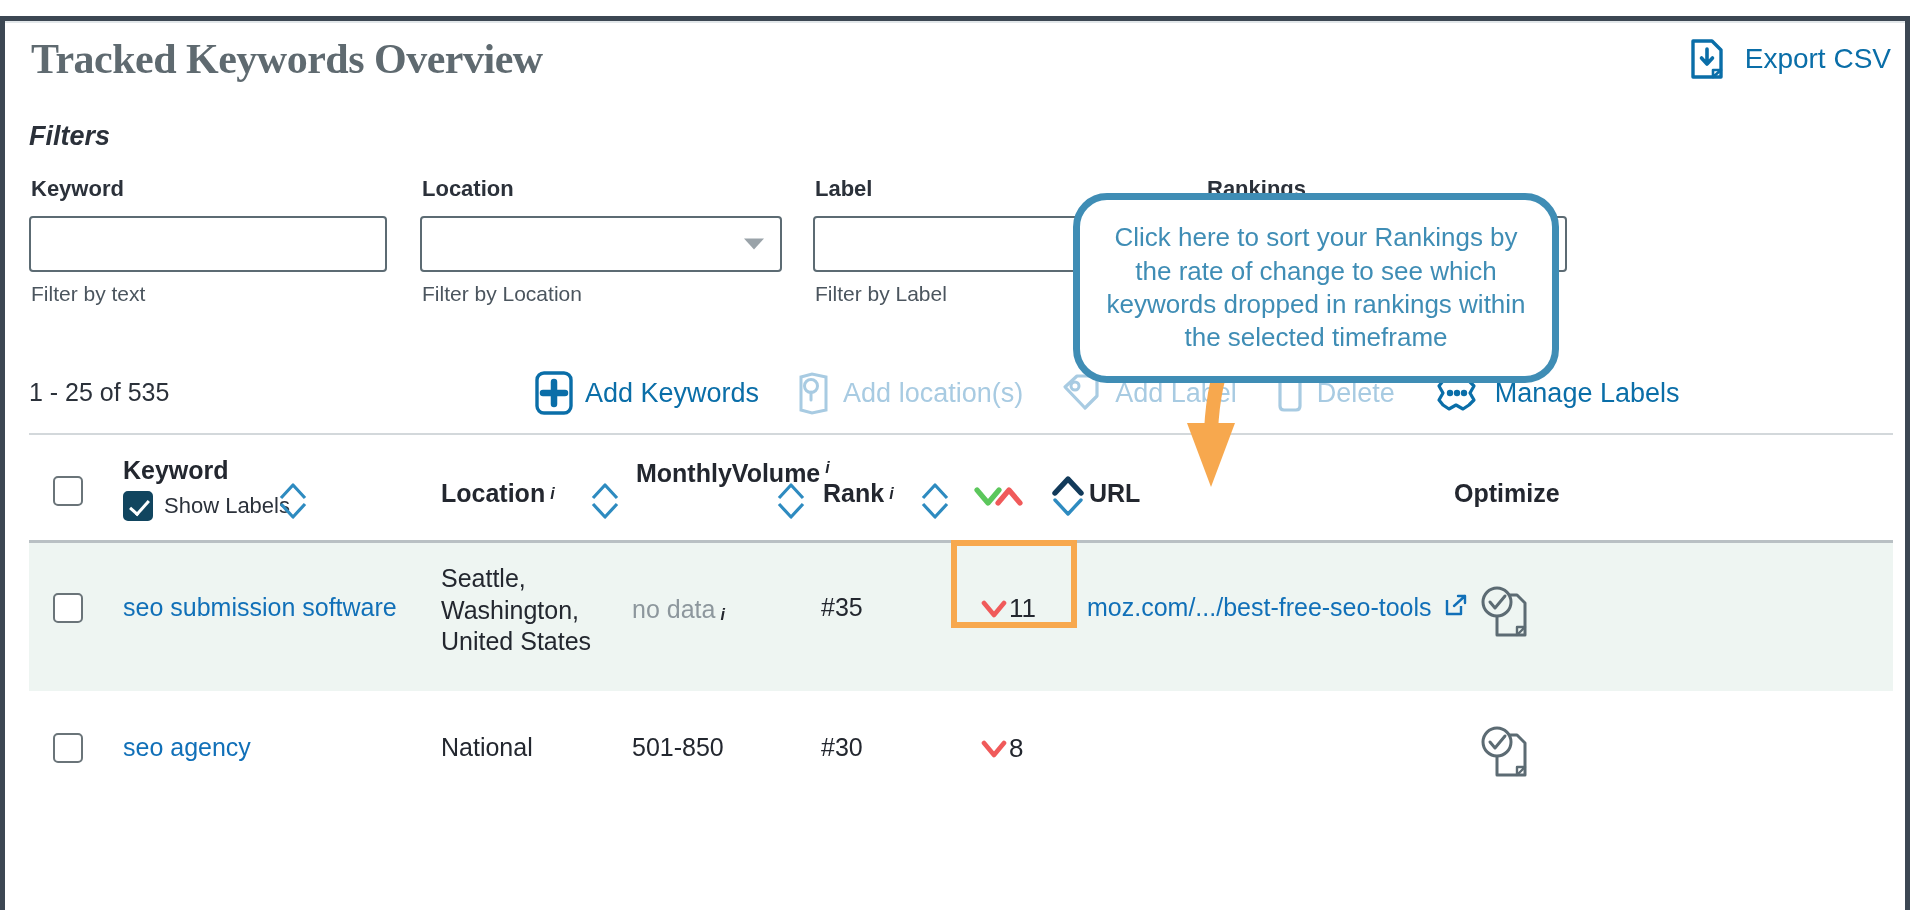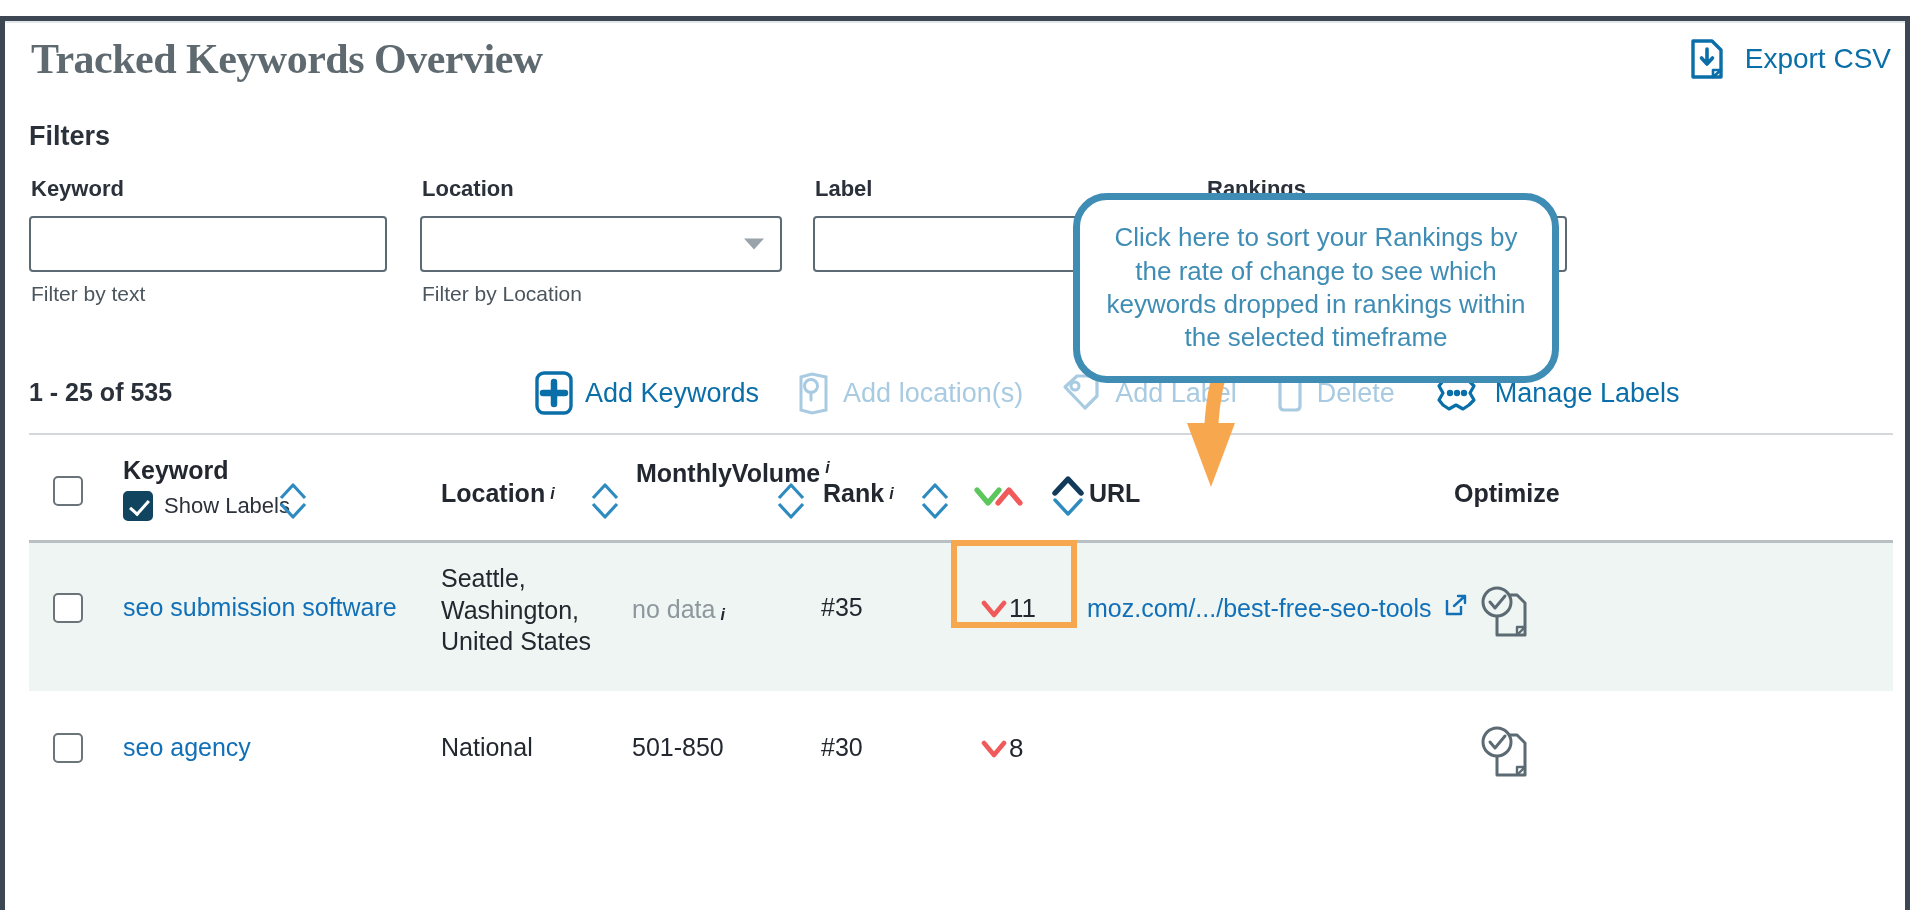--- a/index.html
+++ b/index.html
@@ -29,21 +29,21 @@
   .export-btn{
     position:absolute;right:14px;top:18px;
     display:flex;align-items:center;gap:21px;
     color:#0a6ea8;font-size:28px;cursor:pointer;
   }
   .export-ico{display:block;width:34px;height:40px;}
 
   
   .filters-title{
     position:absolute;left:24px;top:100px;
-    font-size:27px;font-weight:bold;color:#2b313a;
+    font-size:27px;font-weight:bold;color:#2b313a;font-style:italic;
   }
   .filter-col{position:absolute;top:155px;}
   .filter-label{
     font-size:22px;font-weight:bold;color:#2b313a;
     margin:0 0 14px 2px;
   }
   .filter-box{
     box-sizing:border-box;
     height:56px;border:2px solid #5c6b73;border-radius:4px;
     background:#fff;position:relative;
@@ -57,21 +57,21 @@
     font-size:21px;color:#4b555e;margin-top:10px;margin-left:2px;
   }
   #col-keyword{left:24px;width:358px;}
   #col-location{left:415px;width:362px;}
   #col-label{left:808px;width:362px;}
   #col-rankings{left:1200px;width:362px;}
 
   
   .count-text{
     position:absolute;left:24px;top:357px;
-    font-size:25px;font-weight:bold;color:#2b313a;
+    font-size:25px;font-weight:normal;color:#2b313a;
   }
   .tool-row{
     position:absolute;left:530px;top:350px;
     display:flex;align-items:center;
   }
   .tool{
     display:flex;align-items:center;gap:12px;
     font-size:27px;color:#0a6ea8;cursor:pointer;margin-right:38px;
     white-space:nowrap;
   }
@@ -171,20 +171,21 @@
     <div class="filter-label">Location</div>
     <div class="filter-box">
       <span class="filter-caret"></span>
     </div>
     <div class="filter-hint">Filter by Location</div>
   </div>
 
   <div class="filter-col" id="col-label">
     <div class="filter-label">Label</div>
     <div class="filter-box"></div>
+    <div class="filter-hint">Filter by Label</div>
   </div>
 
   <div class="filter-col" id="col-rankings">
     <div class="filter-label">Rankings</div>
     <div class="filter-box"></div>
   </div>
 
   <div class="count-text">1 - 25 of 535</div>
 
   <div class="tool-row">
@@ -346,21 +347,21 @@
       <span class="muted">no data</span>
       <span class="sup-i">i</span>
     </div>
     <div class="cell" style="left:792px;top:50px;">#35</div>
     <div class="cell delta" style="left:952px;top:50px;">
       <svg width="26" height="22" viewBox="0 0 26 22">
         <path d="M3 5 L13 17 L23 5" fill="none" stroke="#f05a5a" stroke-width="4.6" stroke-linecap="round" stroke-linejoin="round"></path>
       </svg>
       <span>11</span>
     </div>
-    <div class="cell" style="left:1058px;top:50px;display:flex;align-items:center;gap:12px;">
+    <div class="cell" style="left:1058px;top:50px;display:flex;align-items:flex-start;gap:12px;">
       <span class="url-link">moz.com/.../best-free-seo-tools</span>
       <span>
         <svg width="24" height="24" viewBox="0 0 24 24">
           <path d="M3 7 V21 H17 V13" fill="none" stroke="#1170b8" stroke-width="2.4" stroke-linejoin="round"></path>
           <path d="M10 13 L21 3 M14 3 H21 V10" fill="none" stroke="#1170b8" stroke-width="2.4" stroke-linecap="round" stroke-linejoin="round"></path>
         </svg>
       </span>
     </div>
     <div class="cell" style="left:1448px;top:38px;">
       <svg width="56" height="62" viewBox="0 0 56 62">

